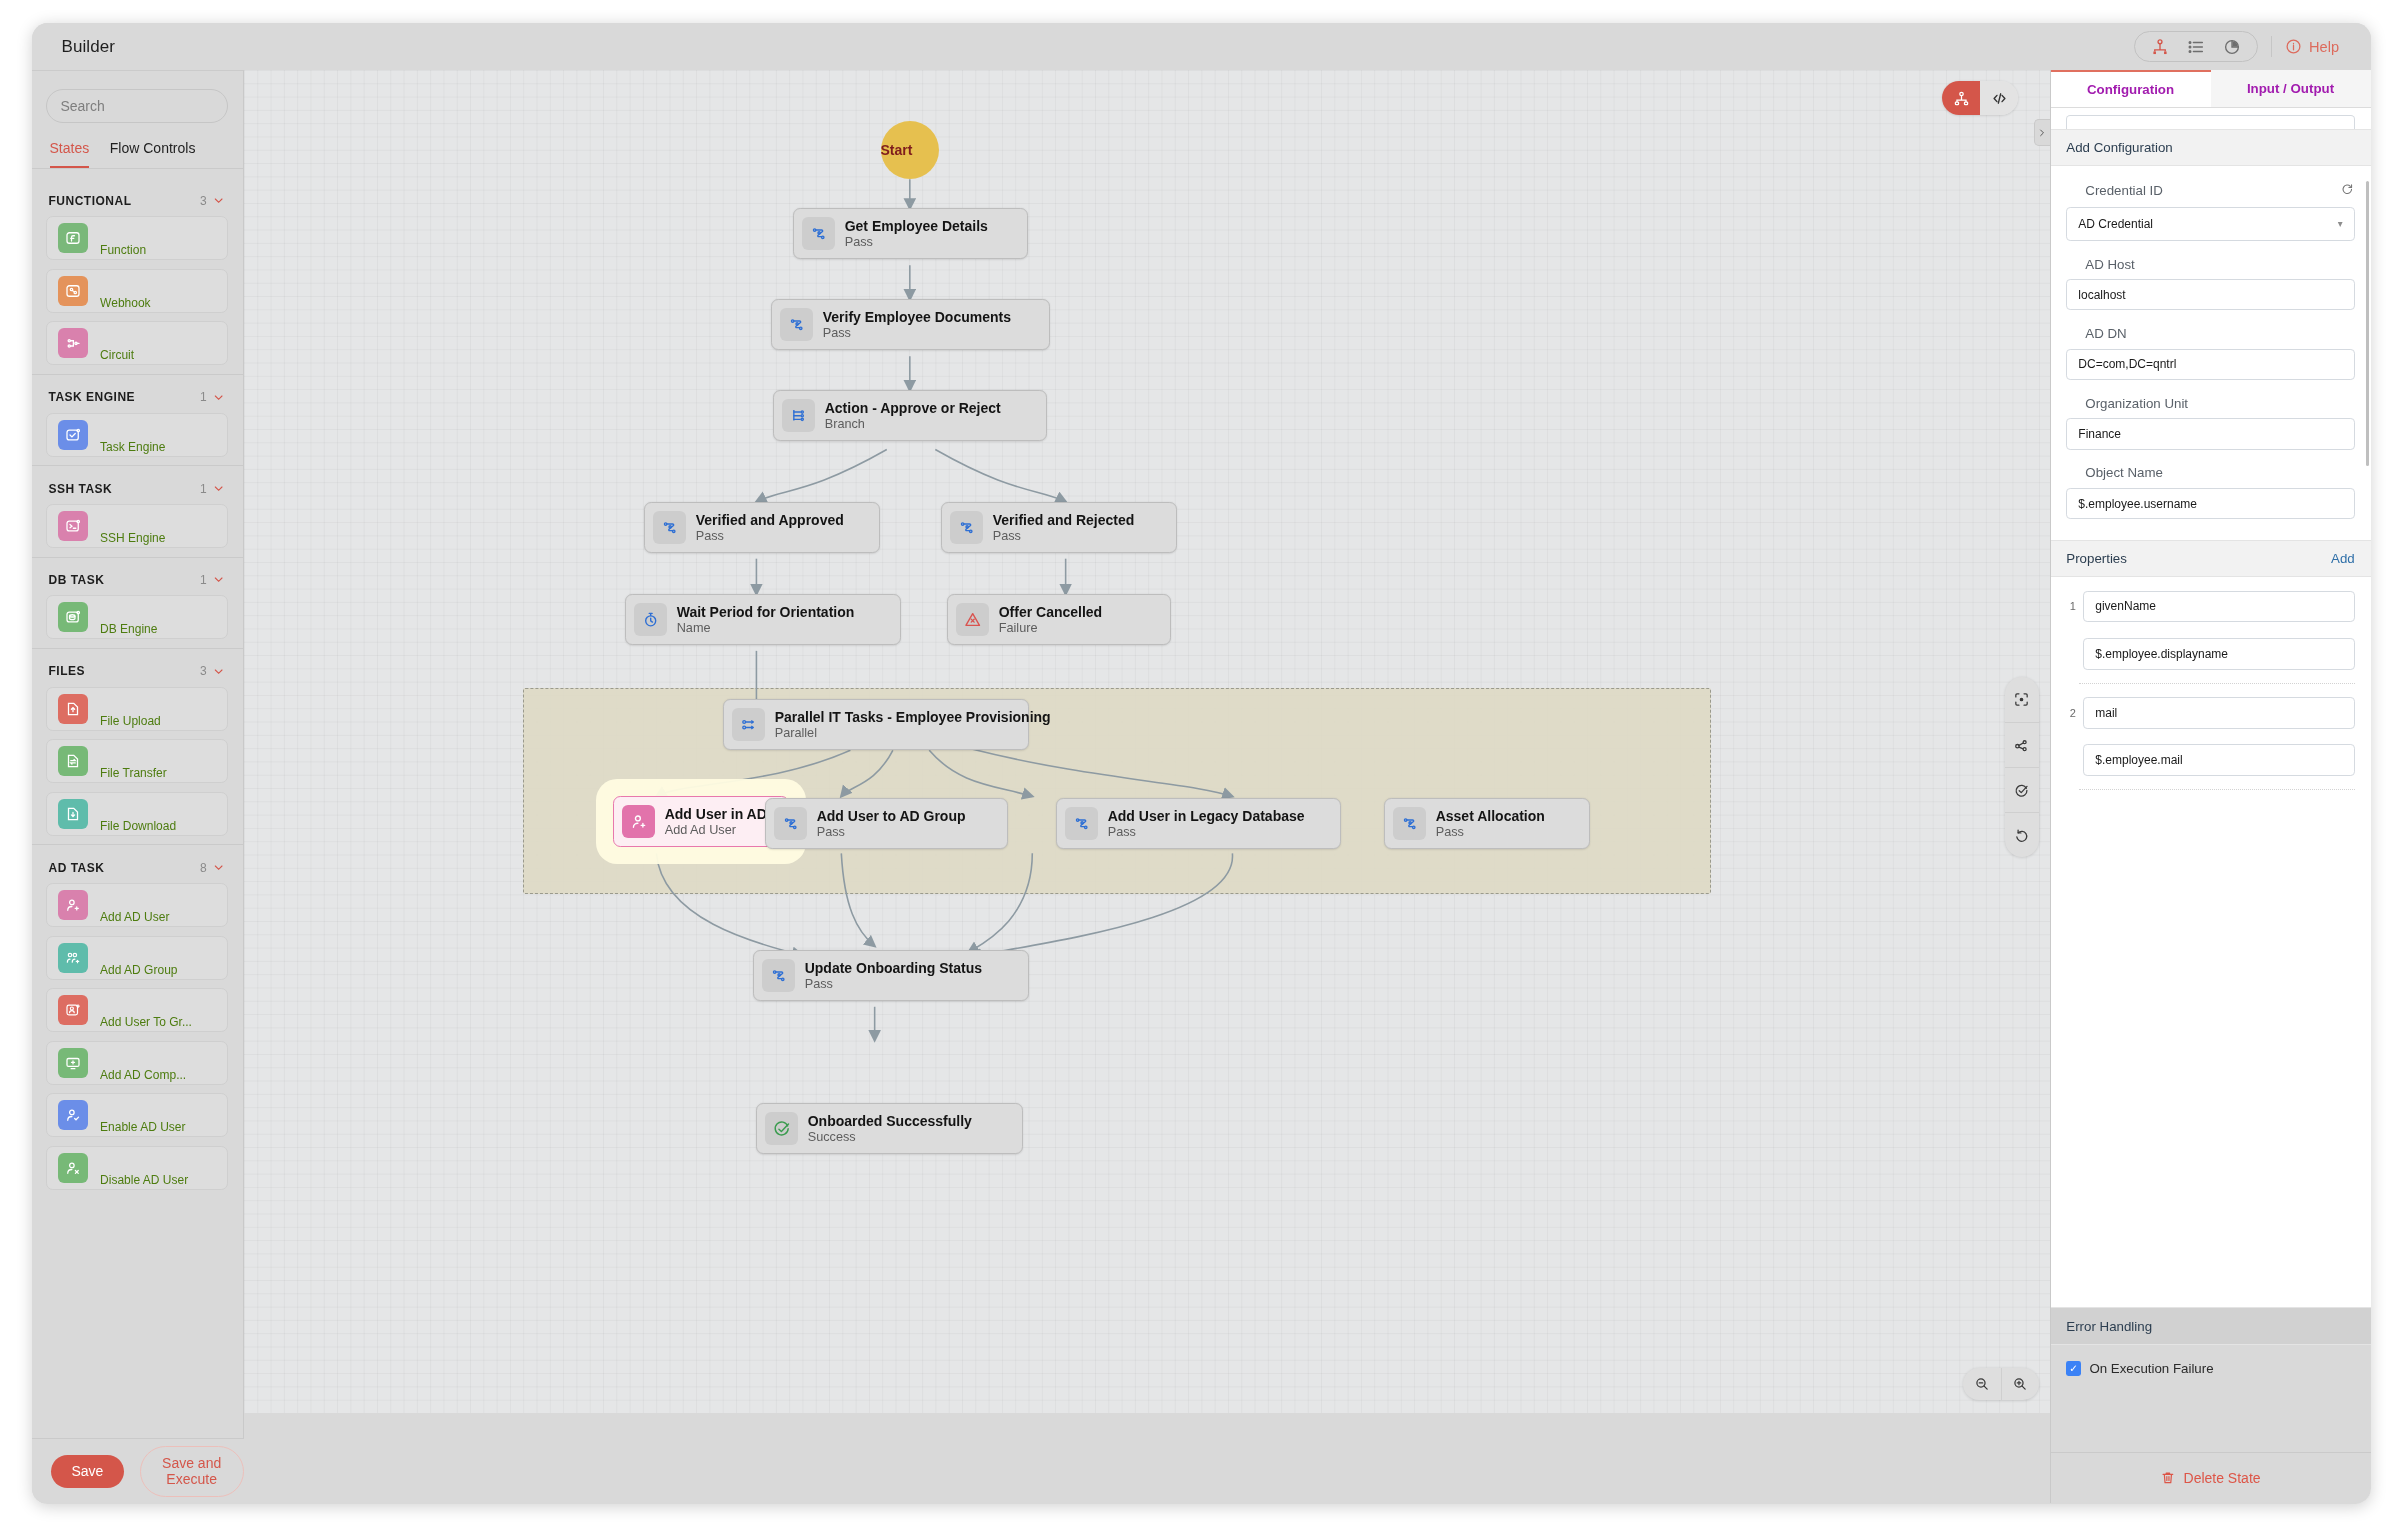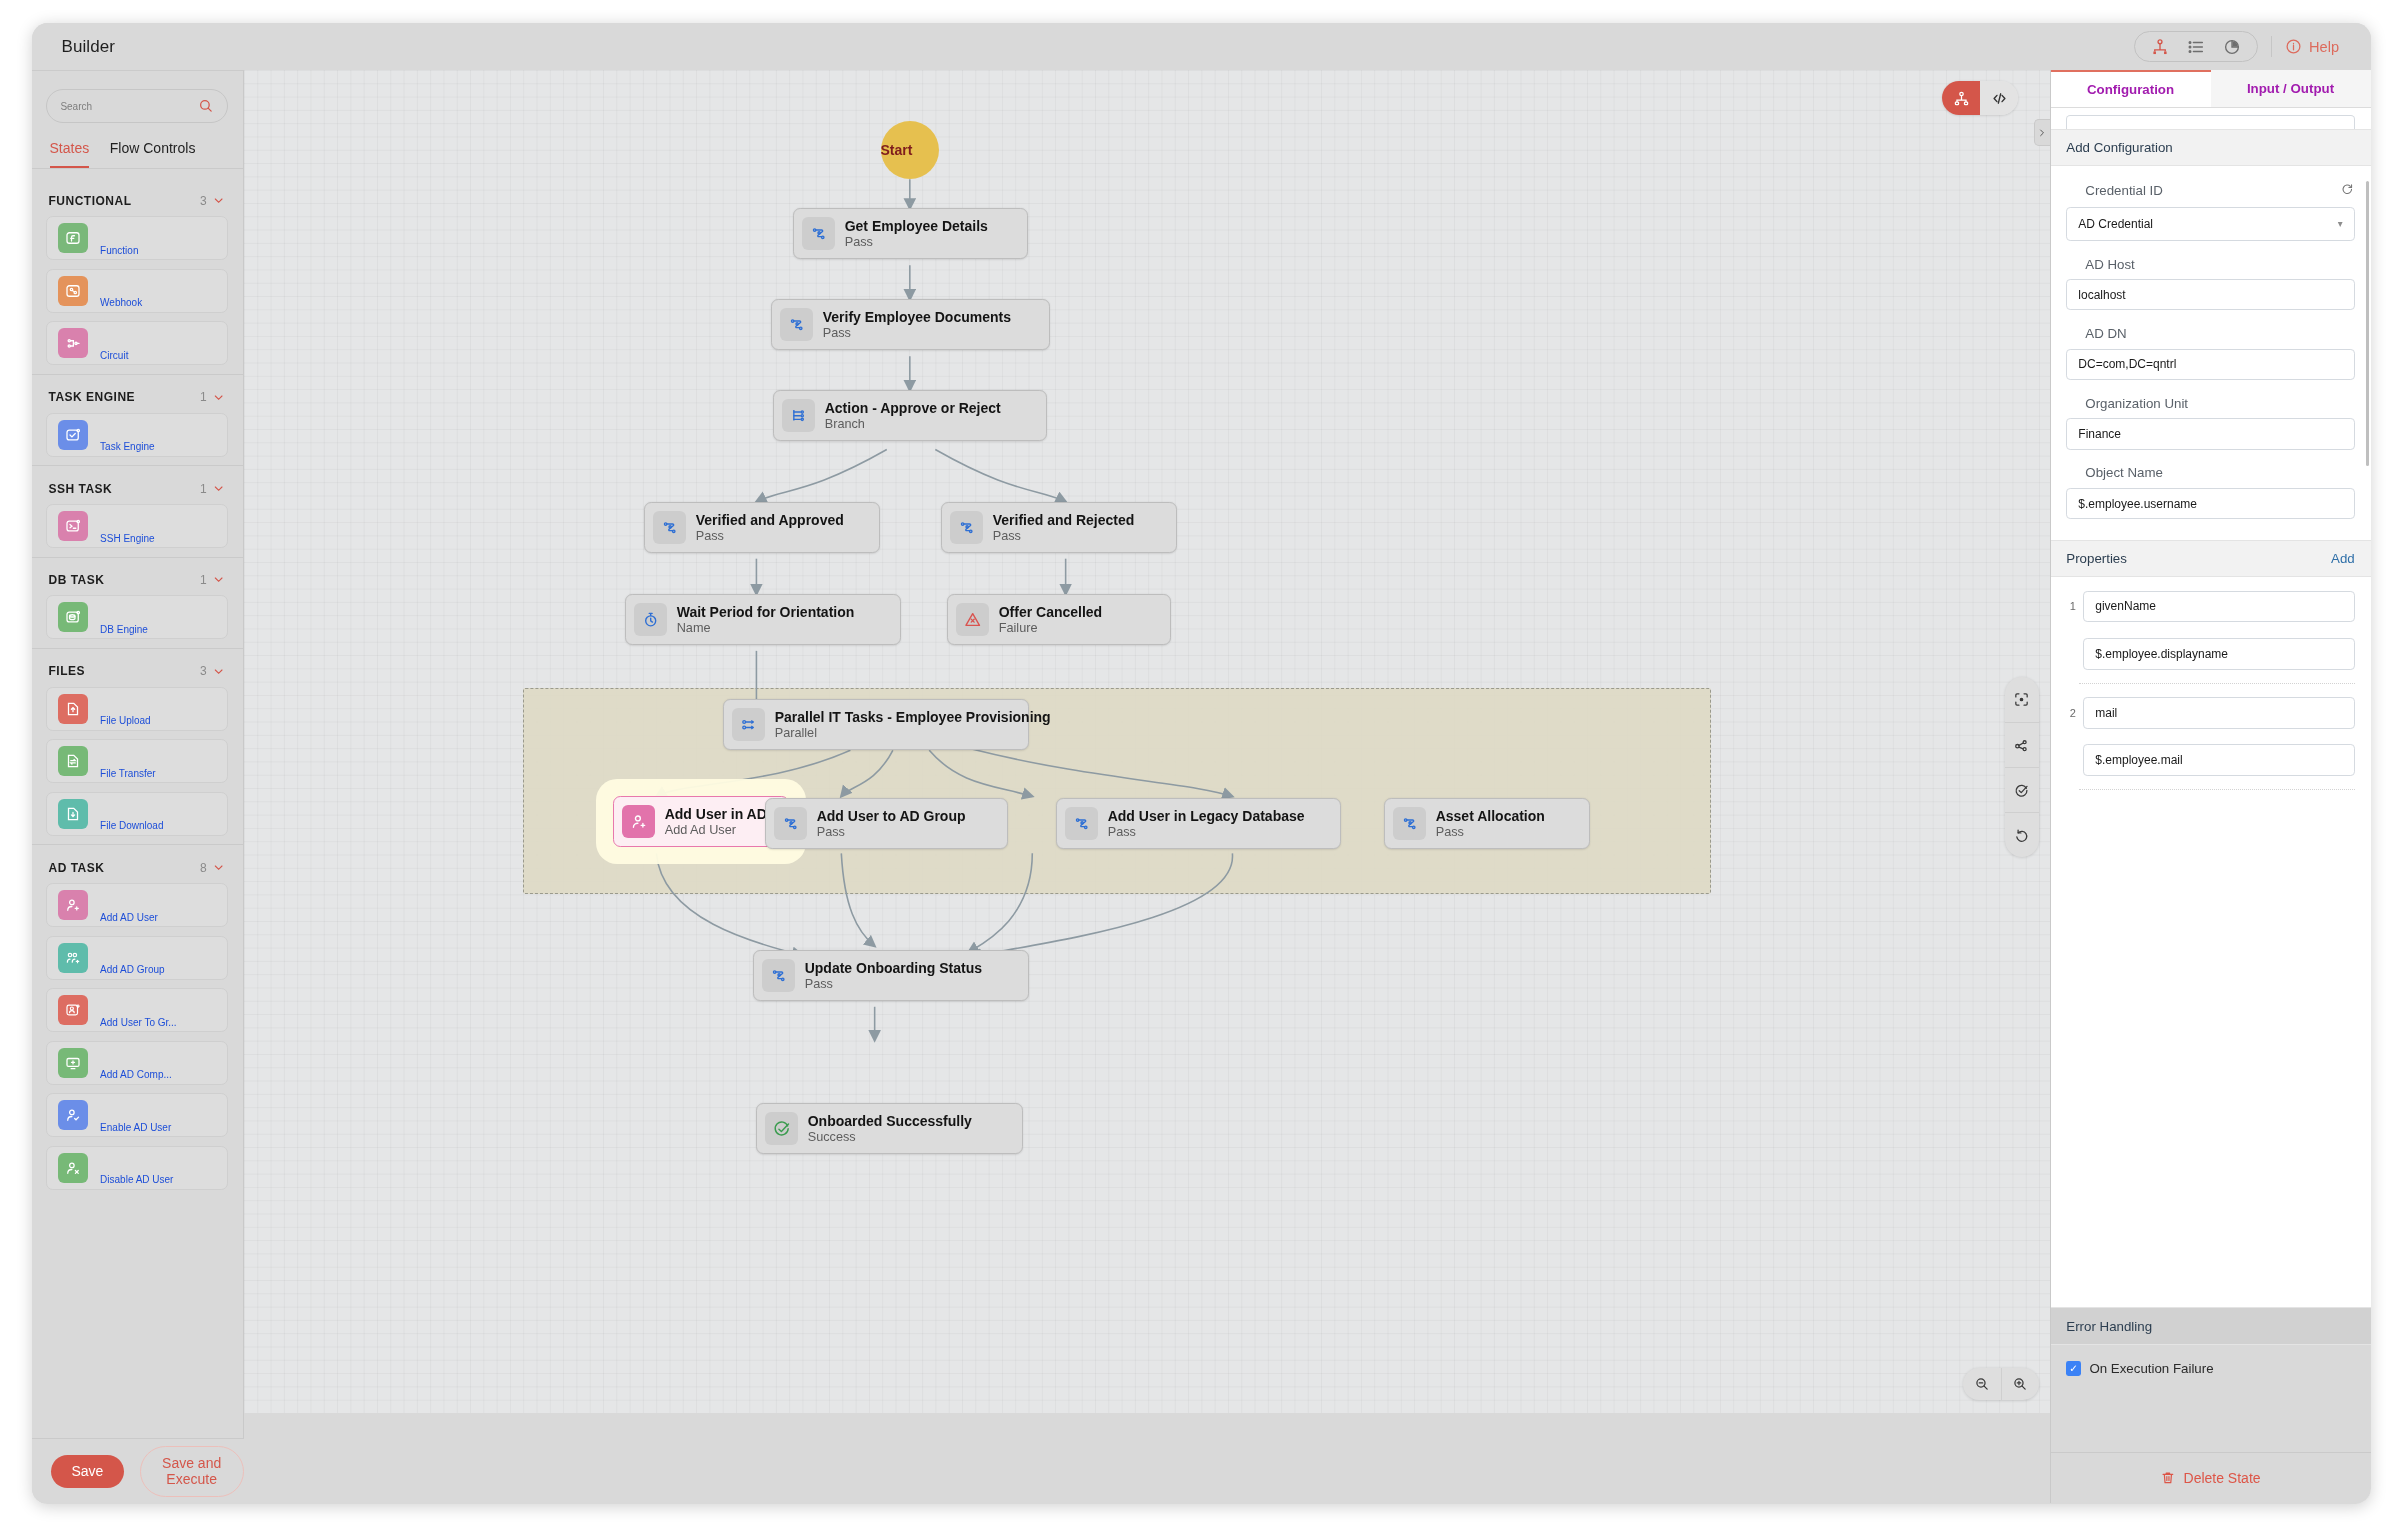--- a/index.html
+++ b/index.html
@@ -55,21 +55,21 @@
     border-right: 0.6px solid #c9c9c9;
   }
   #search-wrap { padding: 18px 14.6px 8.5px 14.6px; }
   #search-box {
     height: 34px; border: 1px solid #c6c6c6; border-radius: 606px;
     background: #d9d9d9;
     display: flex; align-items: center; padding: 0 13.3px;
   }
   #search-input {
     flex: 1; border: none; outline: none; background: transparent;
-    font-size: 10px; color: #3a3a3a; font-family: inherit;
+    font-size: 14px; color: #3a3a3a; font-family: inherit;
   }
   #search-input::placeholder { color: #7e7e7e; }
   #tabs-row {
     display: flex; gap: 20.6px; padding: 8.5px 18px 0 18px;
     border-bottom: 0.6px solid #cacaca;
   }
   .ptab {
     font-size: 14px; padding-bottom: 9.7px; color: #1f1f1f; cursor: pointer;
     border-bottom: 2.4px solid transparent;
   }
@@ -89,21 +89,21 @@
   .node-item {
     margin: 0 14.6px 8.5px 14.6px; height: 44px;
     background: #dddddd; border: 0.8px solid #cfcfcf; border-radius: 6.7px;
     display: flex; align-items: center; padding: 0 11px; gap: 12px;
     cursor: pointer;
   }
   .node-sq {
     width: 30px; height: 30px; border-radius: 6px;
     display: flex; align-items: center; justify-content: center; flex: 0 0 auto;
   }
-  .node-label { font-size: 10px; color: #1d4ed8; white-space: nowrap; margin-top: 24px; }
+  .node-label { font-size: 12px; color: #4d7c0f; white-space: nowrap; margin-top: 24px; }
   .cat-sep { height: 0.6px; background: #cacaca; margin: 7.3px 0 0 0; }
   #left-footer {
     position: absolute; left: 0; bottom: 0; width: 212px; height: 65px;
     background: #d9d9d9; border-top: 0.6px solid #cacaca;
     display: flex; align-items: center; gap: 15.8px; padding-left: 19.4px;
   }
   .btn-primary {
     background: #d4564a; color: #fff; border: none; border-radius: 606px;
     padding: 8.5px 20.6px; font-size: 14px; font-family: inherit; cursor: pointer;
   }

